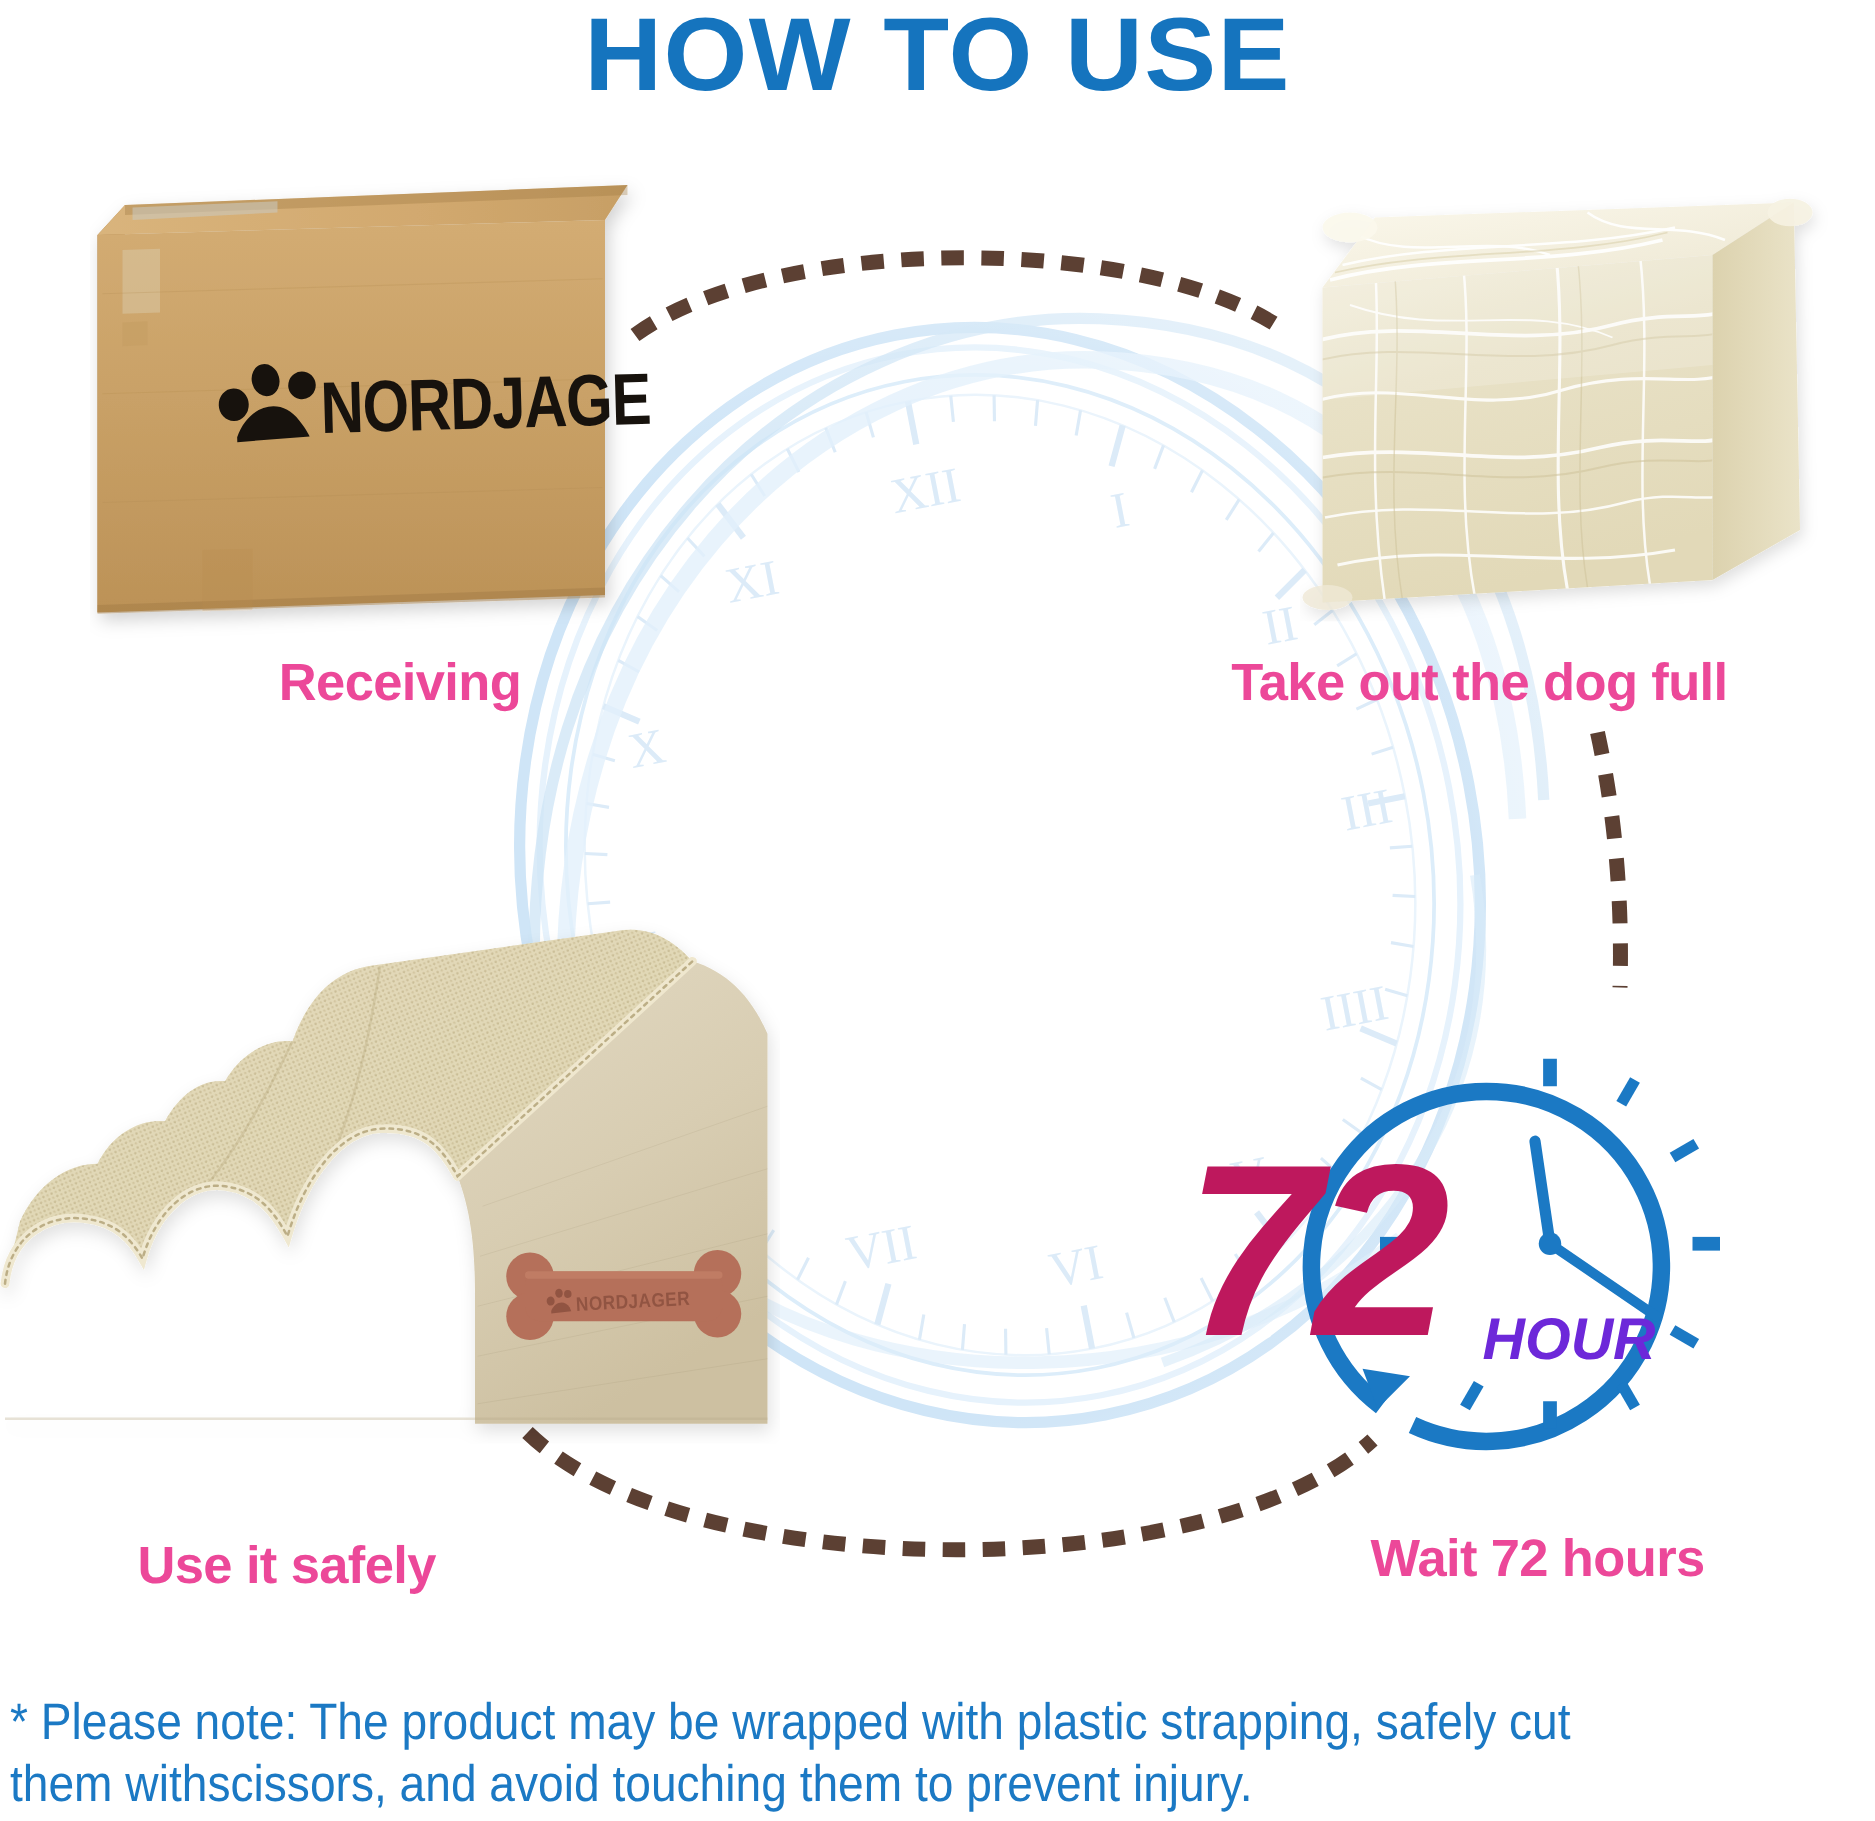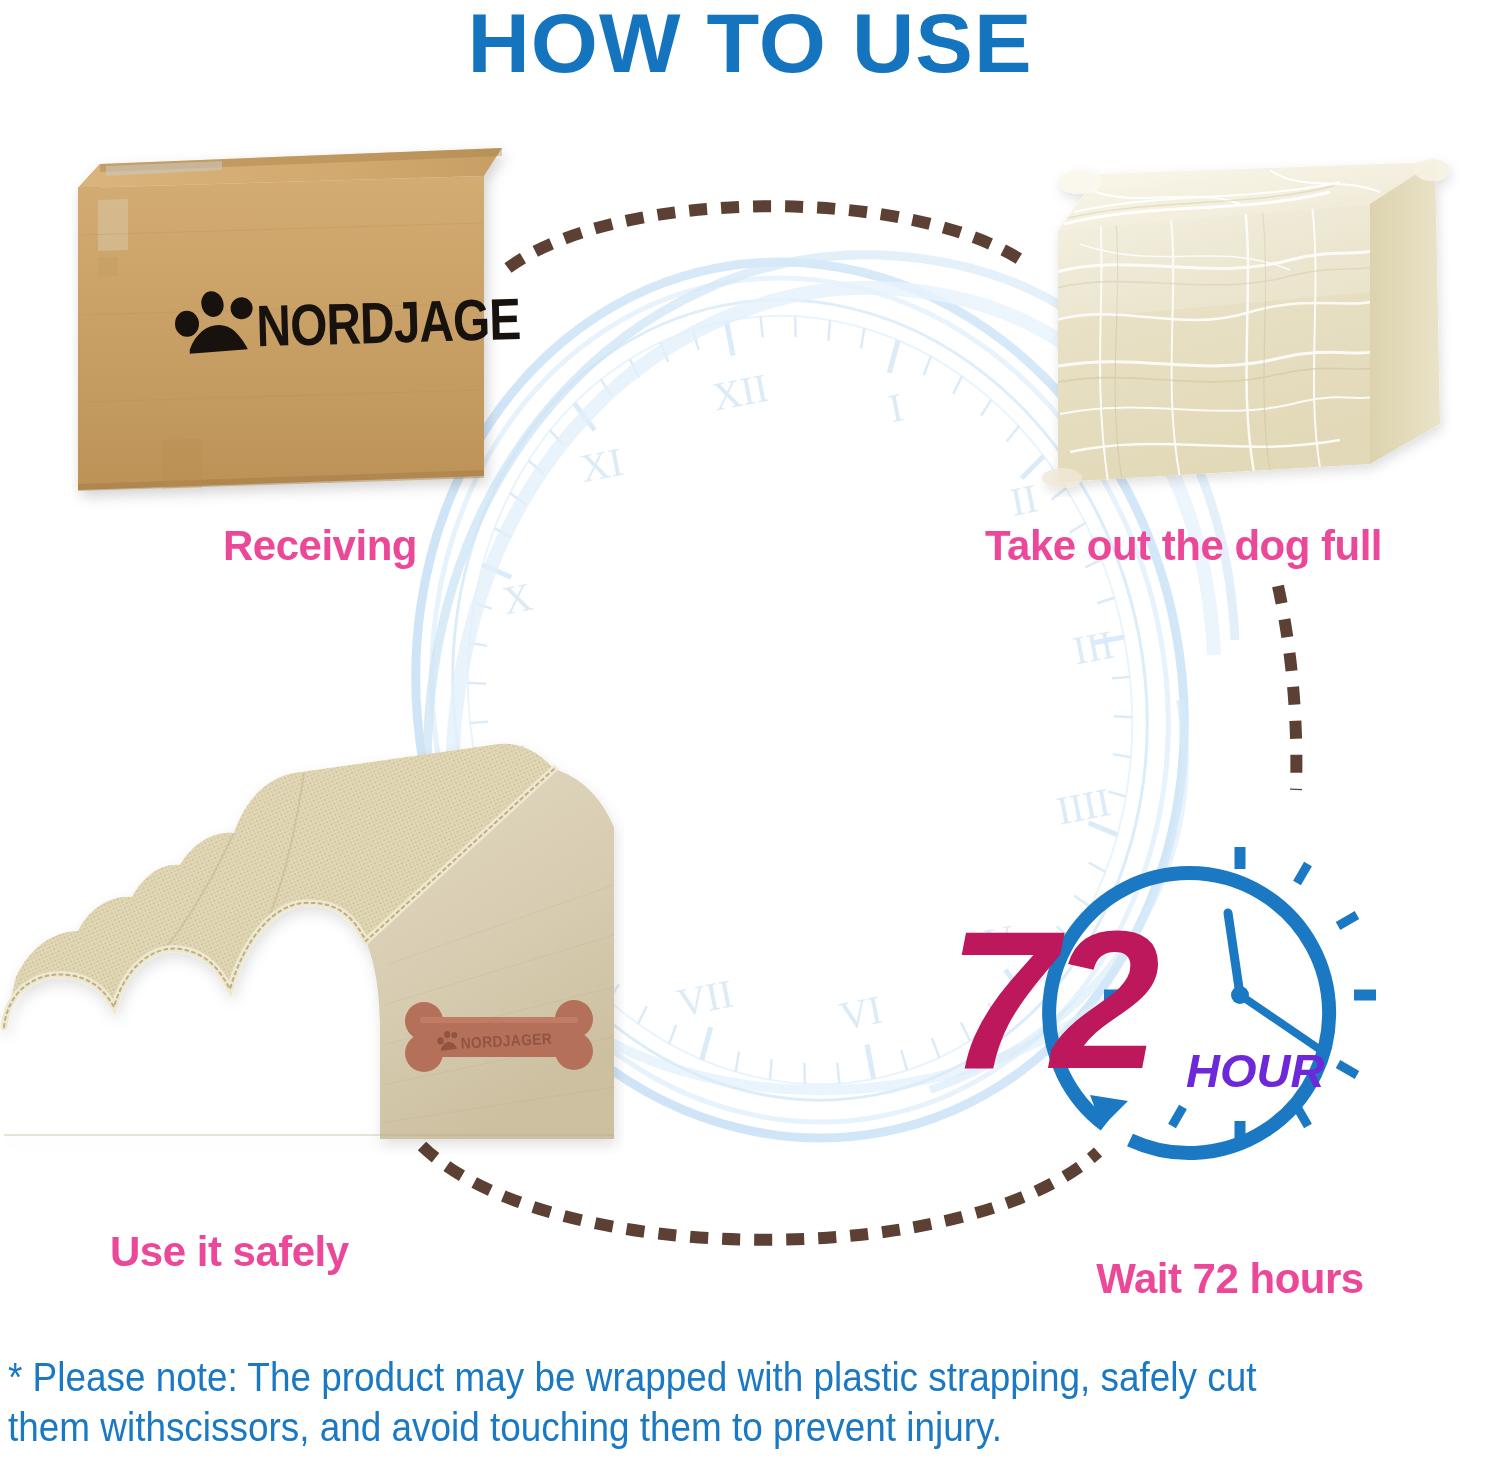--- a/index.html
+++ b/index.html
@@ -29,21 +29,21 @@
   
   .caption{
     position:absolute; z-index:7;
     color:#ec4899; font-weight:bold;
     font-family:"Liberation Sans", sans-serif;
     line-height:1.04; letter-spacing:-0.5px;
   }
   #cap-receiving{ left:130px; top:524px; width:380px; text-align:center; font-size:42px; }
   #cap-takeout{ left:985px; top:524px; width:515px; text-align:left; font-size:42px; }
   #cap-safely{ left:110px; top:1230px; width:420px; text-align:left; font-size:42px; }
-  #cap-wait{ left:1020px; top:1225px; width:420px; text-align:center; font-size:42px;margin-top:32px; }
+  #cap-wait{ left:1020px; top:1225px; width:420px; text-align:center; font-size:42px; }
 
   
   #box-wrap{ position:absolute; left:72px; top:140px; width:450px; height:380px; z-index:4; }
 
   
   #foam-wrap{ position:absolute; left:1040px; top:152px; width:440px; height:345px; z-index:4; }
 
   
   #step-wrap{ position:absolute; left:-6px; top:735px; width:630px; height:420px; z-index:4; }
 

